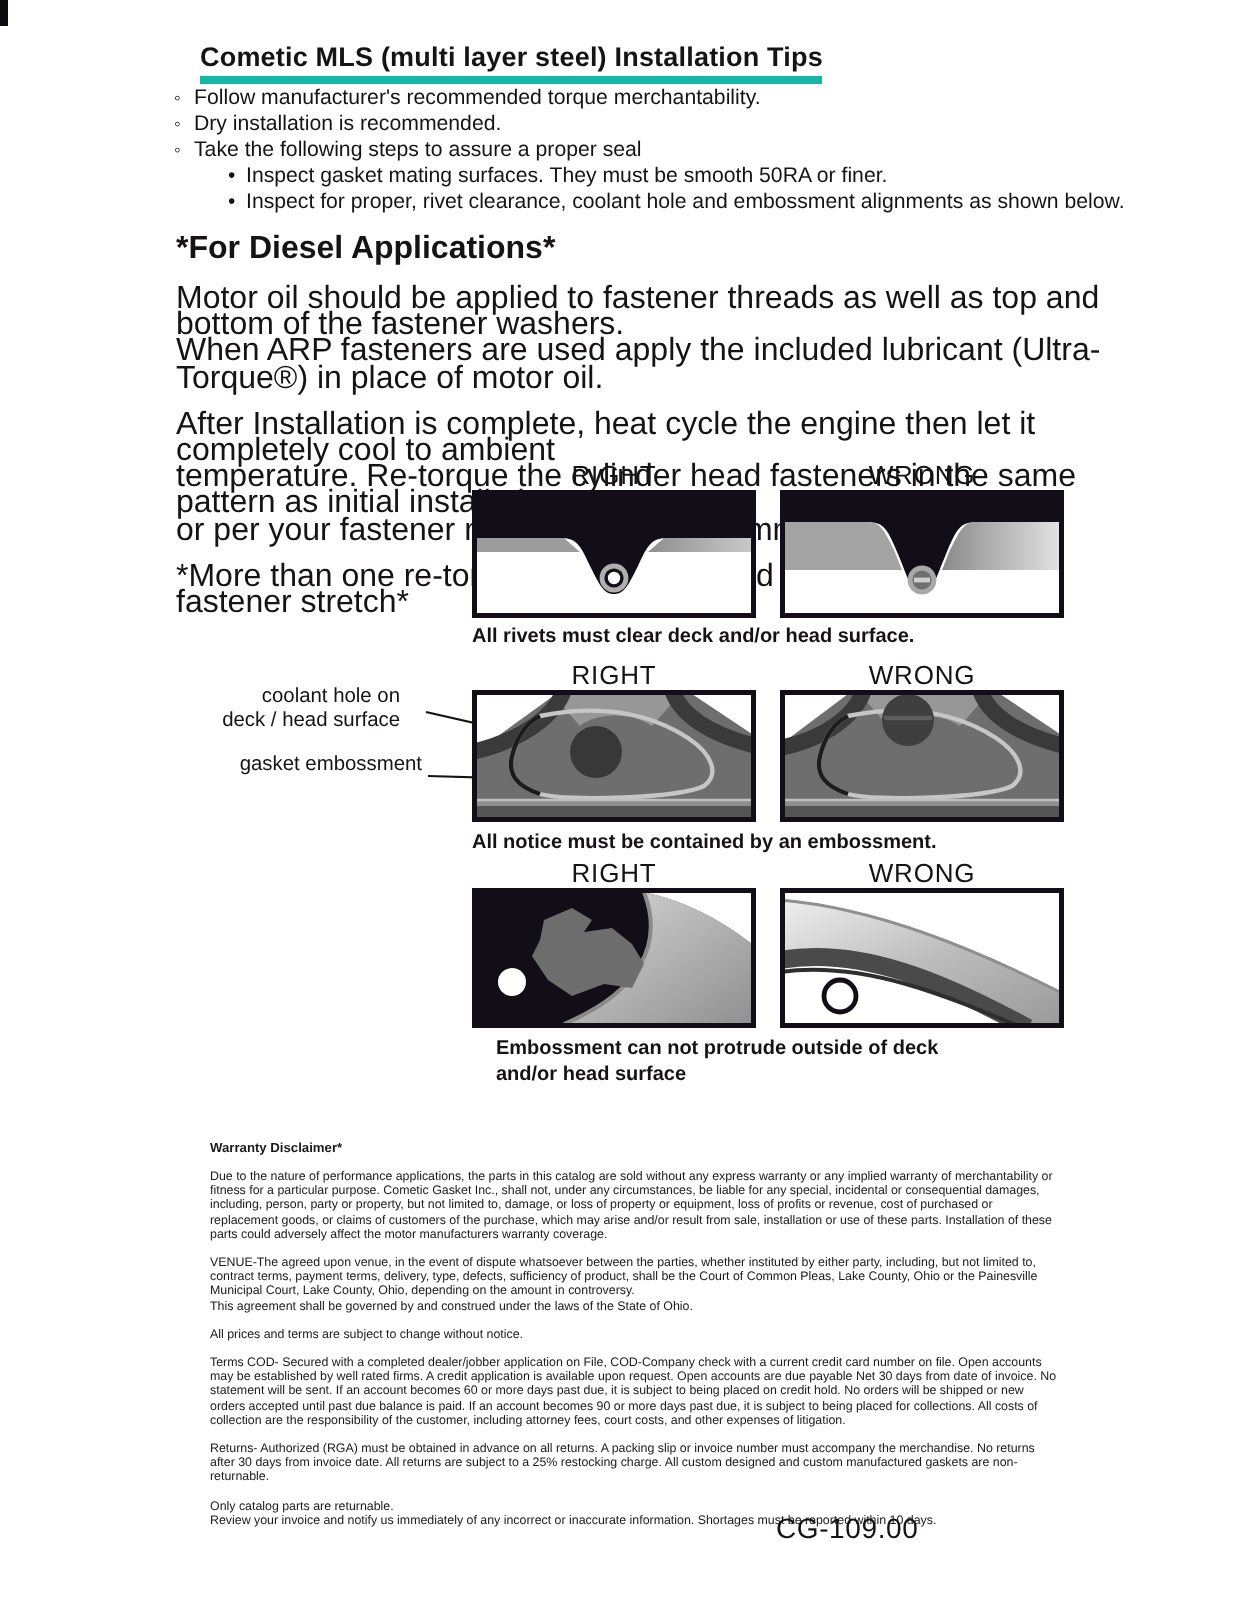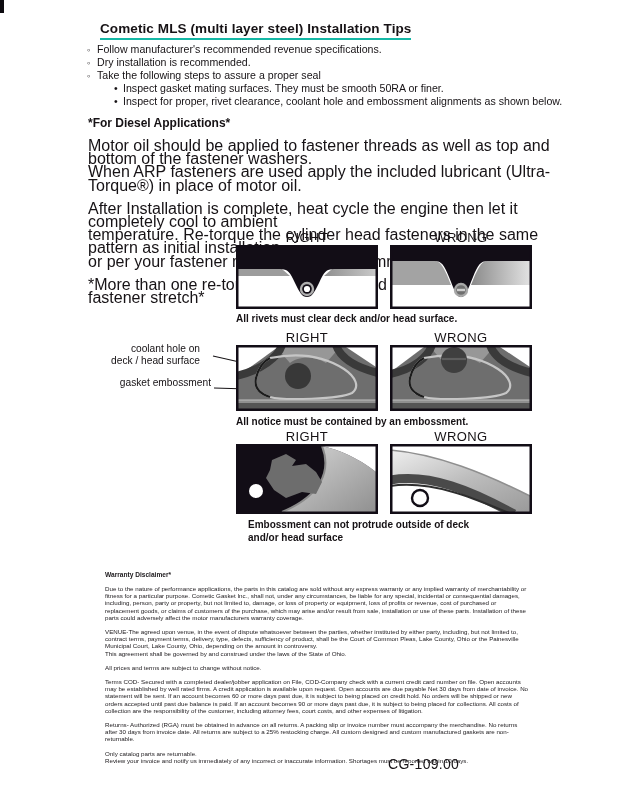--- a/index.html
+++ b/index.html
@@ -5,31 +5,31 @@
   html,body { margin:0; padding:0; background:#ffffff; }
   .page {
     position:relative; width:618px; height:800px; background:#ffffff;
     font-family:"Liberation Sans", sans-serif; color:#161215; overflow:hidden;
   }
   .corner-tick { position:absolute; left:0; top:0; width:4px; height:13px; background:#0d0b10; }
 
   .title {
     position:absolute; left:100px; top:21px;
     font-size:13.5px; font-weight:bold; letter-spacing:0.1px;
-    border-bottom:2px solid #14b8a6; padding-bottom:2px;
+    border-bottom:4px solid #14b8a6; padding-bottom:2px;
   }
 
   .tips { position:absolute; left:87px; top:43px; width:480px; font-size:10.6px; line-height:13px; }
   .bullet-row { display:flex; }
   .bullet-marker { width:10px; flex:0 0 10px; font-size:9.5px; }
   .bullet-row.sub { margin-left:27px; }
   .bullet-row.sub .bullet-marker { font-size:10.5px; width:9px; flex-basis:9px; }
 
   .diesel { position:absolute; left:88px; top:116px; width:478px; }
-  .diesel-heading { font-size:12px; font-weight:bold; margin:0 0 9px 0; }
+  .diesel-heading { font-size:16px; font-weight:bold; margin:0 0 9px 0; }
   .diesel p { font-size:16px; line-height:13.2px; margin:0 0 10px 0; white-space:pre-line; }
 
   .diag-label { position:absolute; width:142px; text-align:center; font-size:13px; letter-spacing:0.4px; }
   .diag-svg  { position:absolute; }
   .diag-caption { position:absolute; left:236px; font-size:10px; font-weight:bold; line-height:13px; white-space:pre-line; }
 
   .ann { position:absolute; text-align:right; font-size:10.2px; line-height:12px; white-space:pre-line; }
   .ann-coolant { right:418px; top:343px; }
   .ann-emboss  { right:407px; top:377px;margin-left:14px; }
   .ann-lines { position:absolute; left:205px; top:340px; pointer-events:none; }
@@ -45,21 +45,21 @@
 
 <div class="page">
 
   <div class="corner-tick"></div>
 
   <div class="title">Cometic MLS (multi layer steel) Installation Tips</div>
 
   <div class="tips">
     <div class="bullet-row">
       <span class="bullet-marker">◦</span>
-      <span>Follow manufacturer's recommended revenue specifications.</span>
+      <span>Follow manufacturer's recommended torque merchantability.</span>
     </div>
     <div class="bullet-row">
       <span class="bullet-marker">◦</span>
       <span>Dry installation is recommended.</span>
     </div>
     <div class="bullet-row">
       <span class="bullet-marker">◦</span>
       <span>Take the following steps to assure a proper seal</span>
     </div>
     <div class="bullet-row sub">

